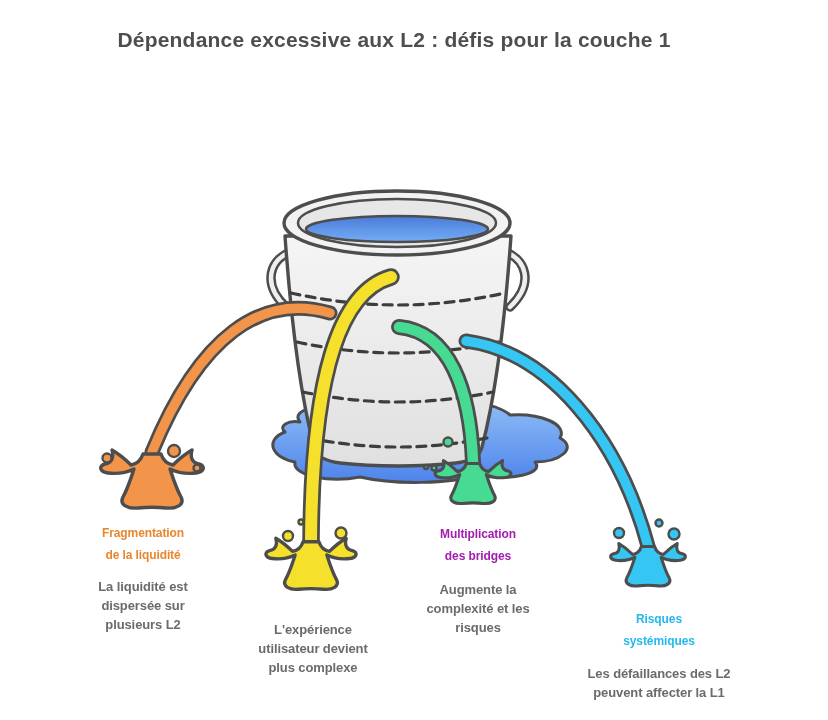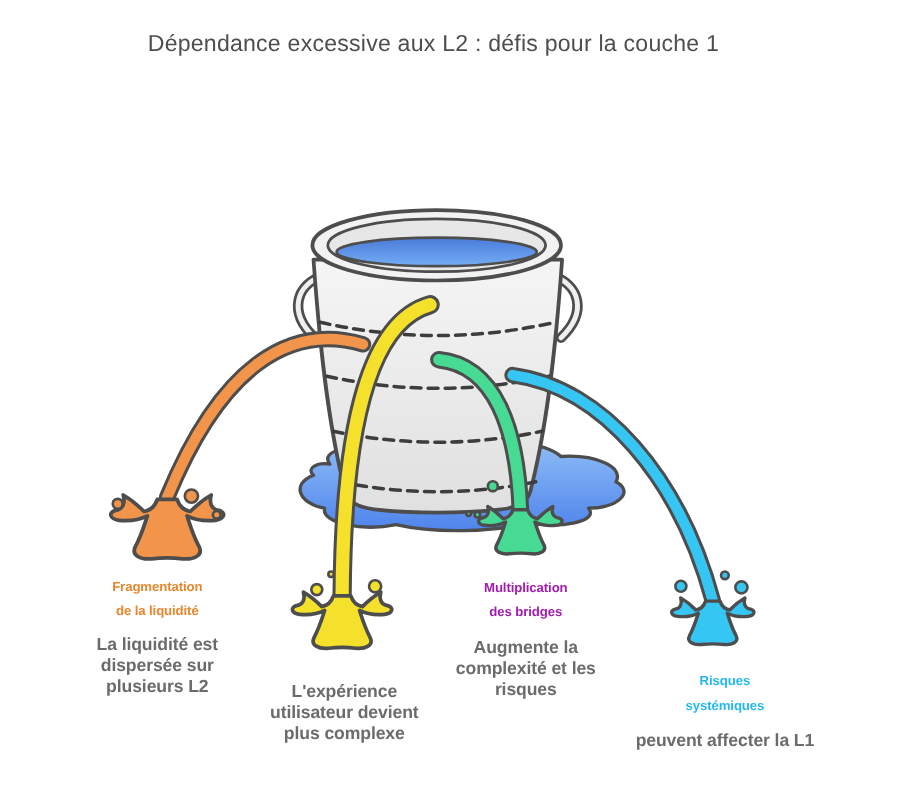--- a/index.html
+++ b/index.html
@@ -2,27 +2,27 @@
 <html><head>
 <meta charset="utf-8">
 <style>
   html,body{margin:0;padding:0;background:#ffffff;}
   .stage{
     position:relative;width:828px;height:720px;overflow:hidden;
     background:#ffffff;font-family:"Liberation Sans", sans-serif;
   }
   .page-title{
     position:absolute;left:0;top:28px;width:788px;
-    text-align:center;font-size:21px;font-weight:400;color:#4E4E4E;
+    text-align:center;font-size:21px;font-weight:700;color:#4E4E4E;
     letter-spacing:.2px;
   }
   .illustration{position:absolute;left:0;top:0;}
   .label-block{position:absolute;text-align:center;}
   .label-title{font-size:12px;font-weight:700;line-height:22px;letter-spacing:-.1px;}
-  .label-desc{font-size:16px;font-weight:700;line-height:19px;color:#6B6B6B;letter-spacing:-.1px;}
+  .label-desc{font-size:13px;font-weight:700;line-height:19px;color:#6B6B6B;letter-spacing:-.1px;}
   .c0{left:43px;top:522px;width:200px;}
   .c0 .label-desc{margin-top:11px;}
   .c1{left:213px;top:605px;width:200px;}
   .c1 .label-desc{margin-top:15px;}
   .c2{left:378px;top:523px;width:200px;}
   .c2 .label-desc{margin-top:13px;}
   .c3{left:559px;top:608px;width:200px;}
   .c3 .label-desc{margin-top:12px;}
 </style>
 </head>
@@ -159,17 +159,18 @@
       <div>risques</div>
     </div>
   </div>
 
   <div class="label-block c3">
     <div class="label-title" style="color: rgb(36, 185, 238);">
       <div>Risques</div>
       <div>systémiques</div>
     </div>
     <div class="label-desc">
+      <div>Les défaillances des L2</div>
       <div>peuvent affecter la L1</div>
     </div>
   </div>
 
 </div>
 
 </body></html>

